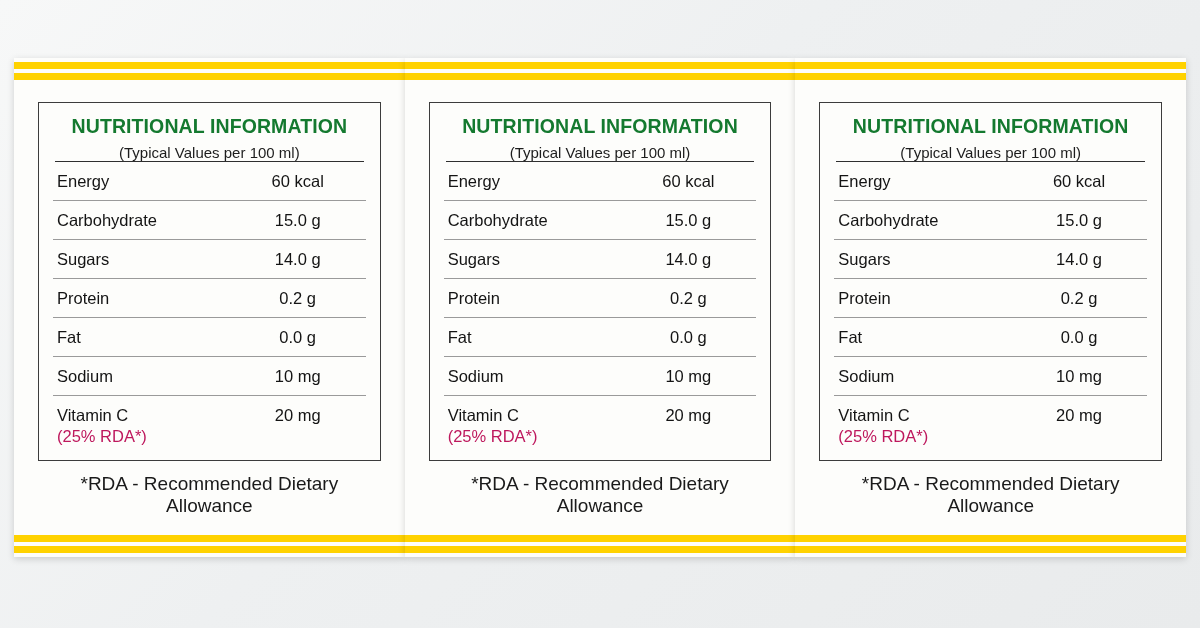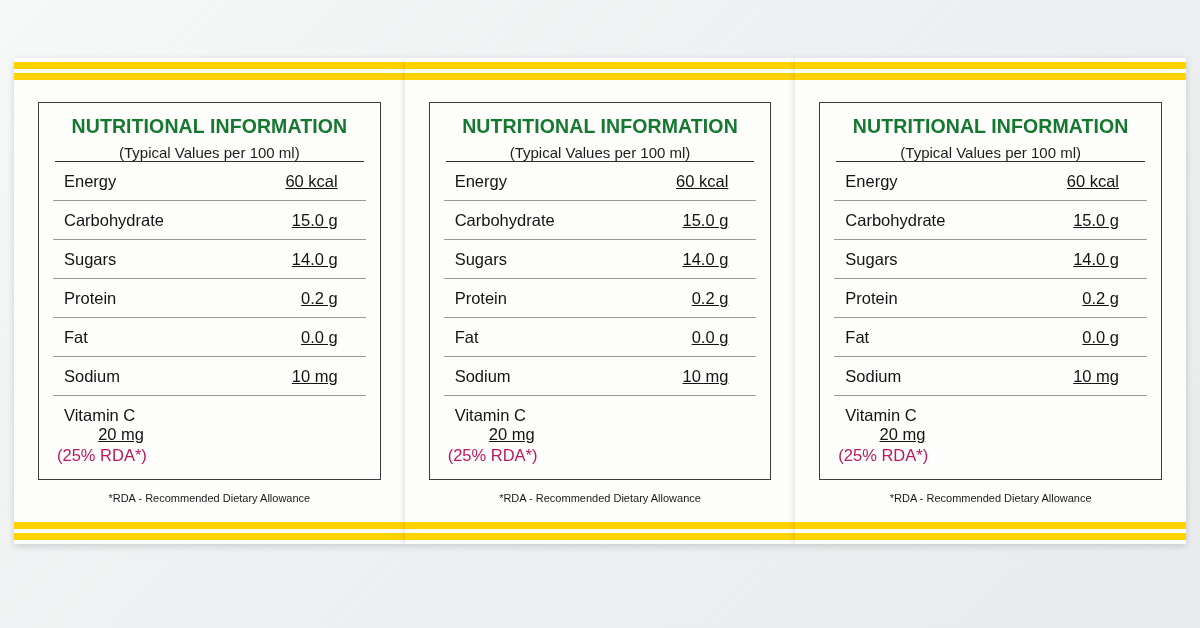--- a/index.html
+++ b/index.html
@@ -88,41 +88,38 @@
     font-size: 16.5px;
     color: #141414;
     padding: 10px 4px 9px 4px;
     border-bottom: 1px solid #9a9a9a;
   }
   .nut-row:last-of-type {
     border-bottom: none;
   }
   .nut-name {
     text-align: left;
-    margin-left: 7px;
   }
   .nut-value {
-    text-align: right;
+    text-align: center;
     min-width: 80px;
     padding-right: 24px;
-    text-decoration: underline;
   }
   .nut-row.vitamin {
     border-bottom: none;
     padding-bottom: 2px;
-    flex-direction: column;
   }
   .vit-note {
     font-size: 16.5px;
     color: #be185d;
     padding: 0 4px 4px 4px;
   }
   .footnote {
     text-align: center;
-    font-size: 11px;
+    font-size: 19px;
     color: #1a1a1a;
     padding: 12px 0 4px 0;
   }
 </style>
 </head>
 <body>
 
 <div class="page-bg"></div>
 
 <div class="panels">

